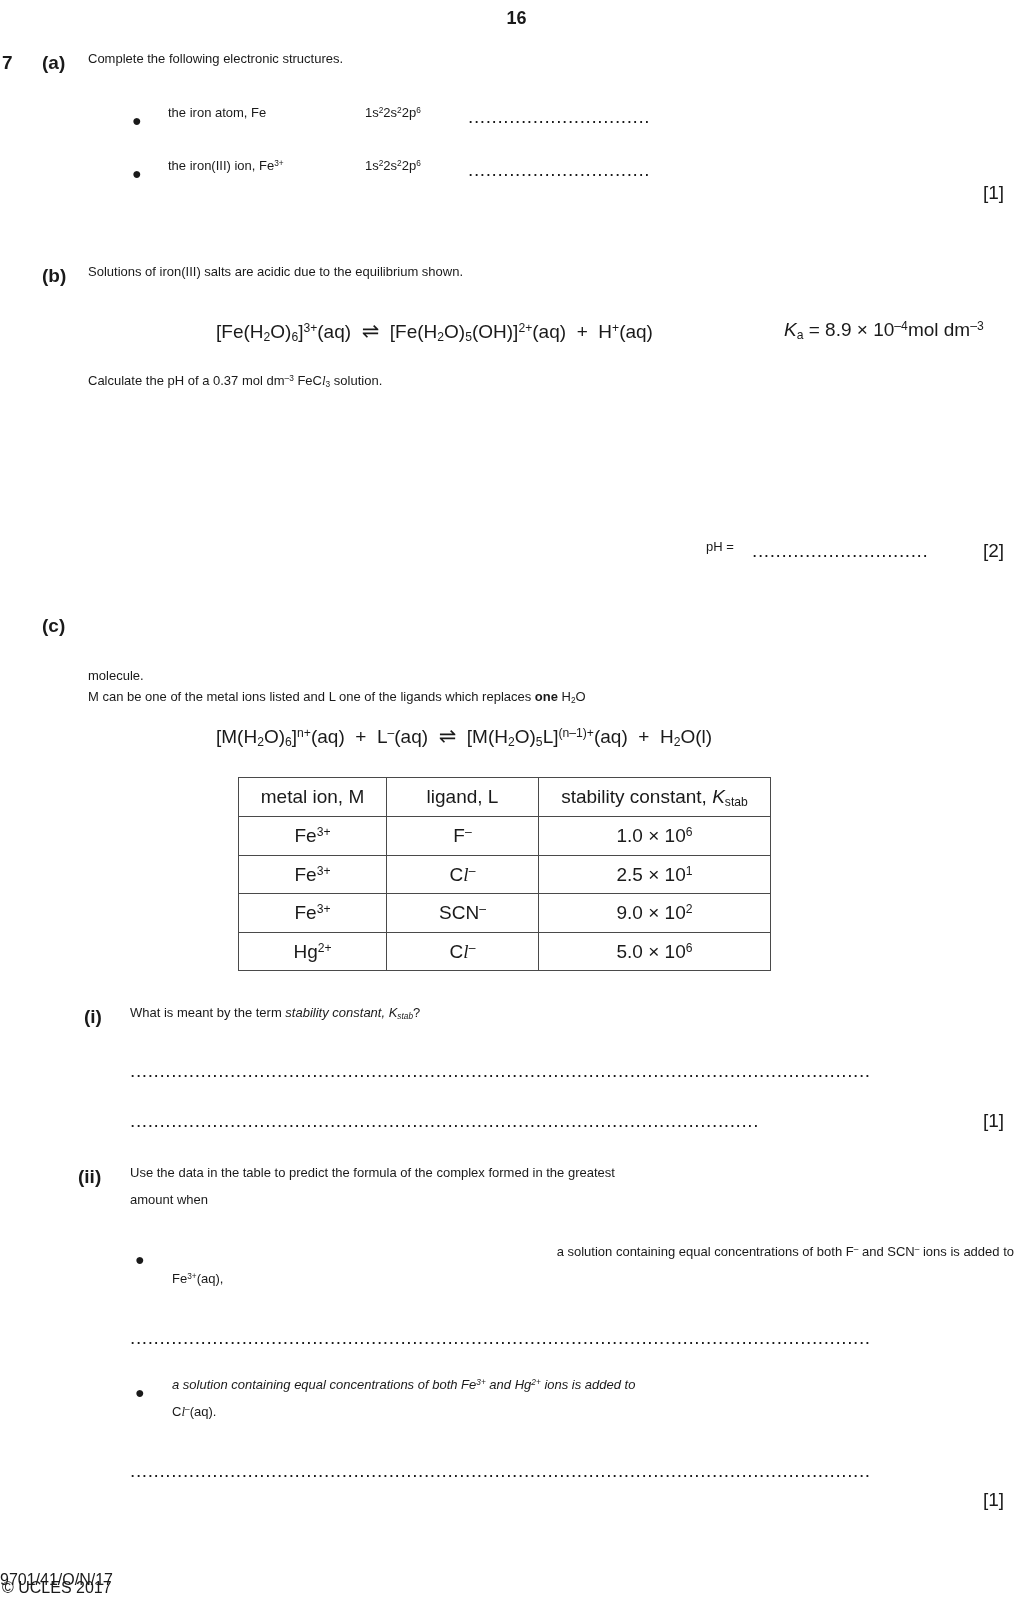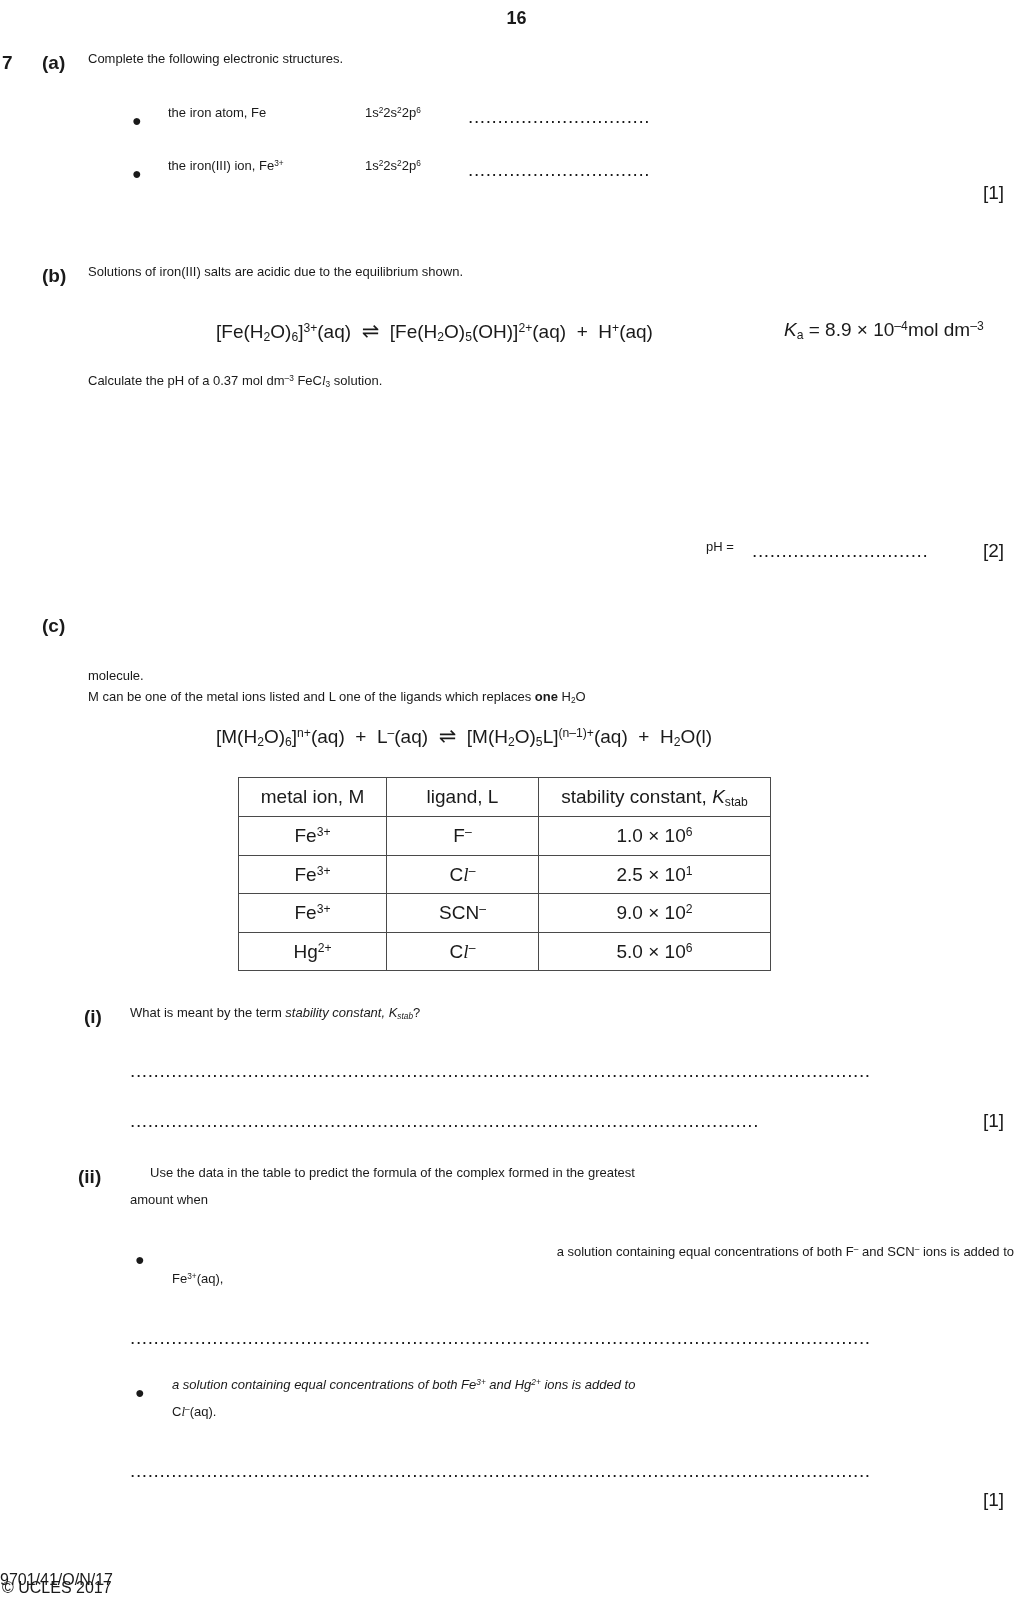--- a/index.html
+++ b/index.html
@@ -215,21 +215,21 @@
 
   <div class="part-label" style="top:1004px; left:84px;">(i)</div>
   <div class="body-text" style="top:1004px; left:130px;">
     <span>What is meant by the term </span><span class="ital">stability constant, K</span><sub class="ital">stab</sub><span>?</span>
   </div>
   <div class="dots" style="top:1058px; left:130px; width:884px;">..............................................................................................................................</div>
   <div class="dots" style="top:1108px; left:130px; width:840px;">...........................................................................................................</div>
   <div class="marks" style="top:1108px; left:983px;">[1]</div>
 
   <div class="part-label" style="top:1164px; left:78px;">(ii)</div>
-  <div class="body-text" style="top:1164px; left:130px; width:884px;margin-left:20px;">Use  the  data  in  the  table  to  predict  the  formula  of  the  complex  formed  in  the  greatest</div>
+  <div class="body-text" style="top:1164px; left:130px; width:884px;">Use  the  data  in  the  table  to  predict  the  formula  of  the  complex  formed  in  the  greatest</div>
   <div class="body-text" style="top:1191px; left:130px;">amount when</div>
 
   <div class="bullet-dot" style="top:1252px; left:135px;">●</div>
   <div class="body-text" style="top:1243px; left:172px; width:842px;text-align:right;">
     <span>a  solution  containing  equal  concentrations  of  both  F</span><sup>–</sup><span>  and  SCN</span><sup>–</sup><span>  ions  is  added  to</span>
   </div>
   <div class="body-text" style="top:1270px; left:172px;">
     <span>Fe</span><sup>3+</sup><span>(aq),</span>
   </div>
   <div class="dots" style="top:1325px; left:130px; width:884px;">..............................................................................................................................</div>

